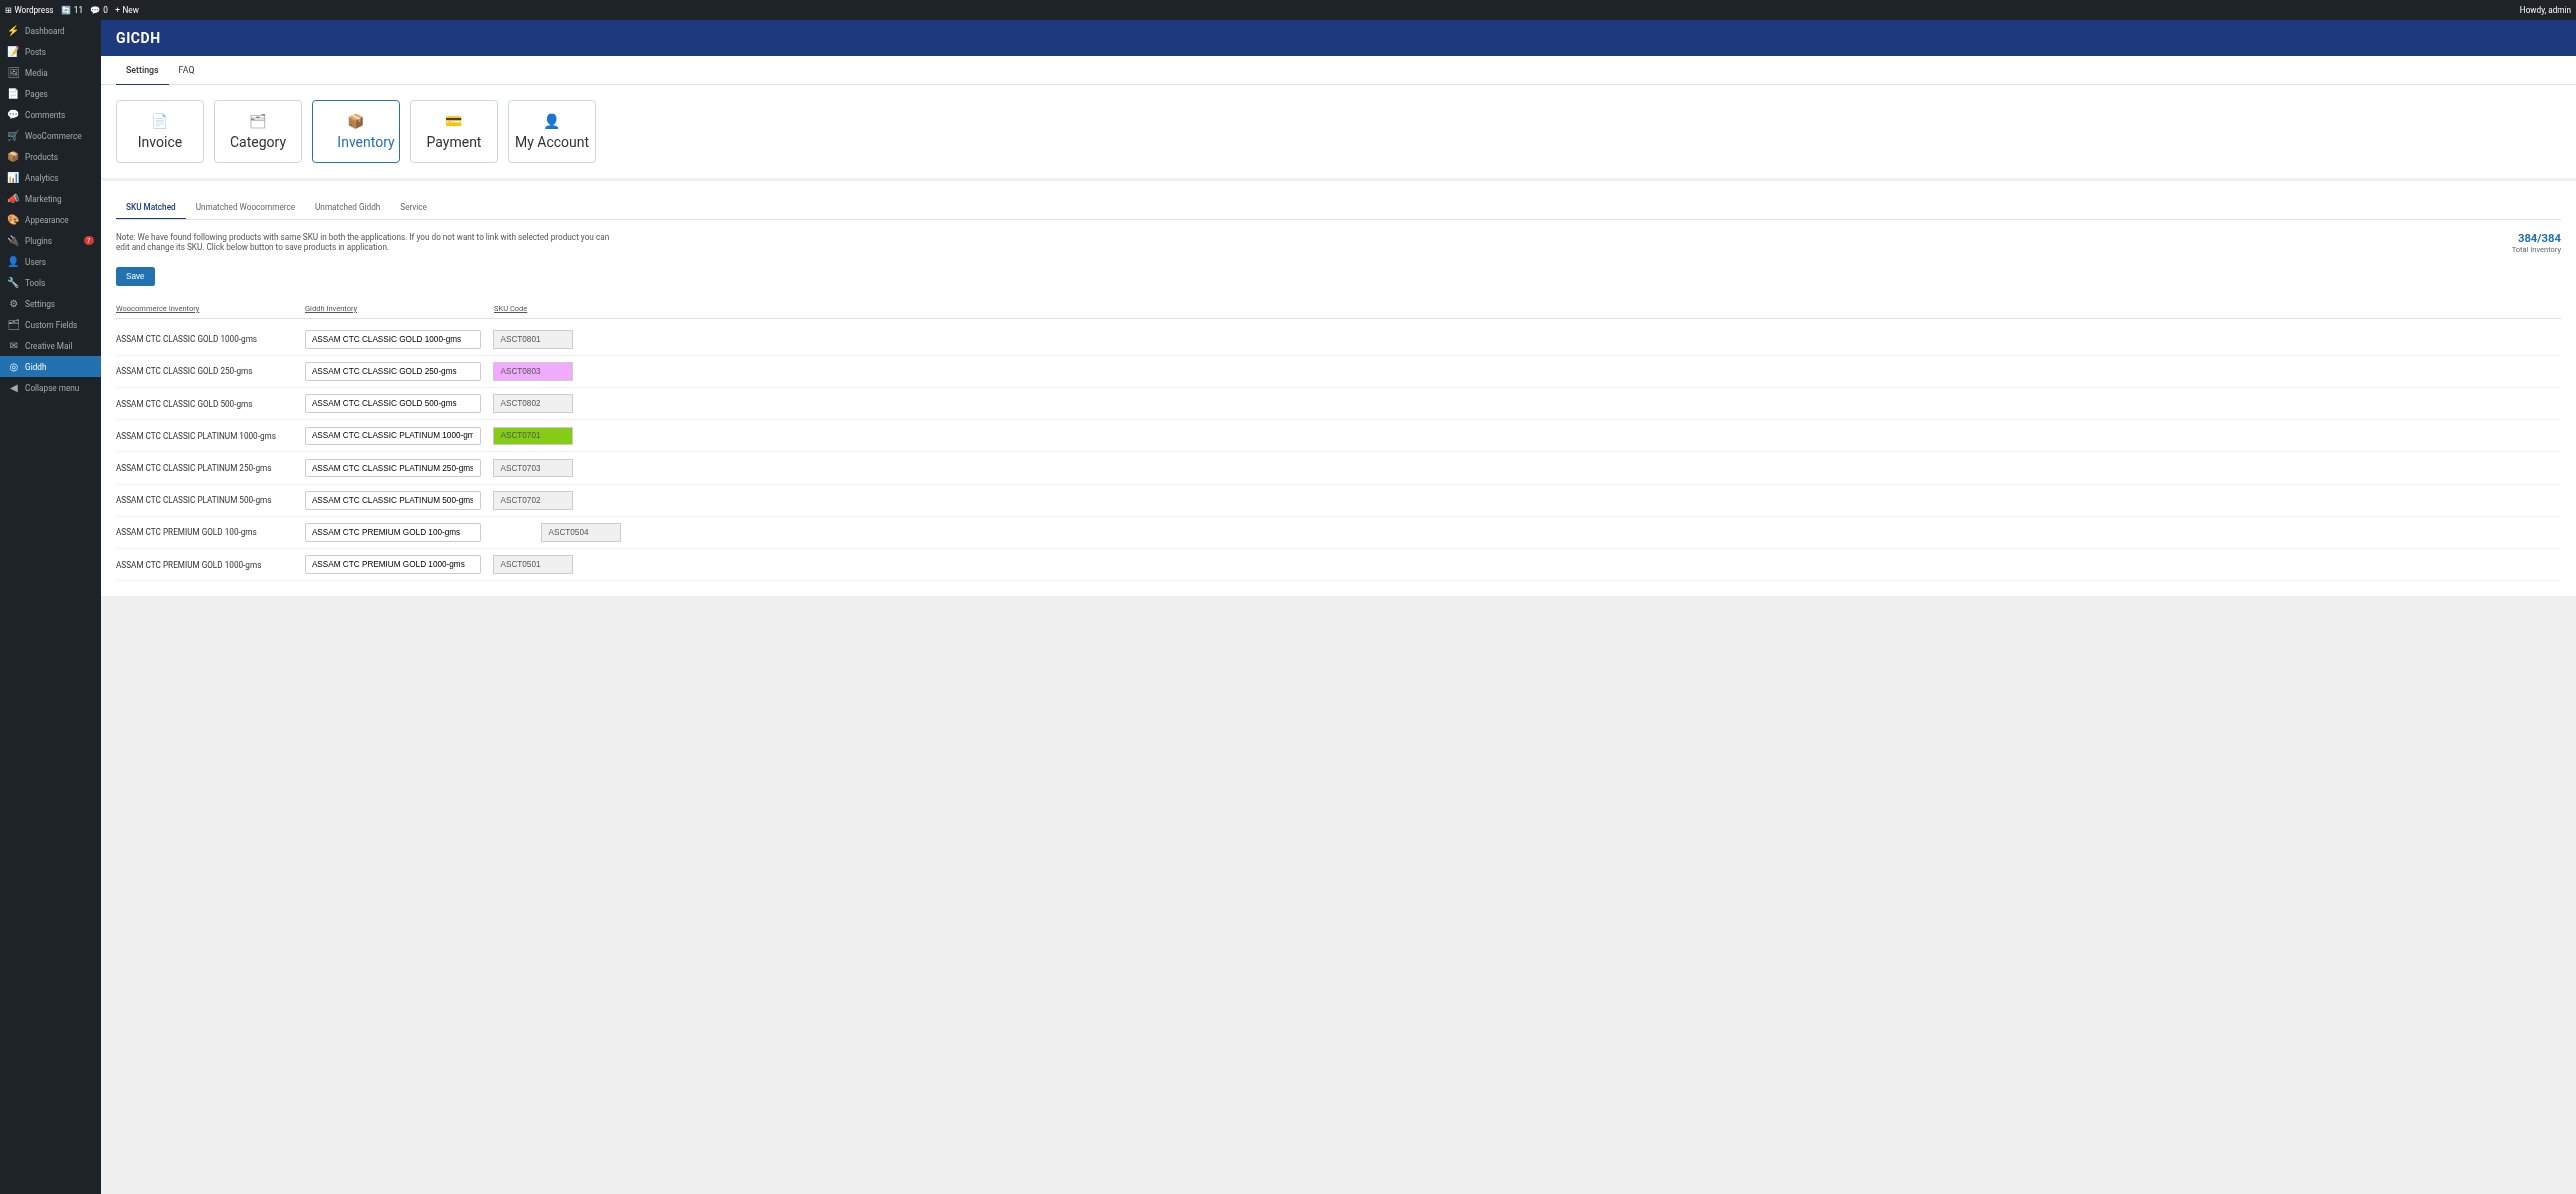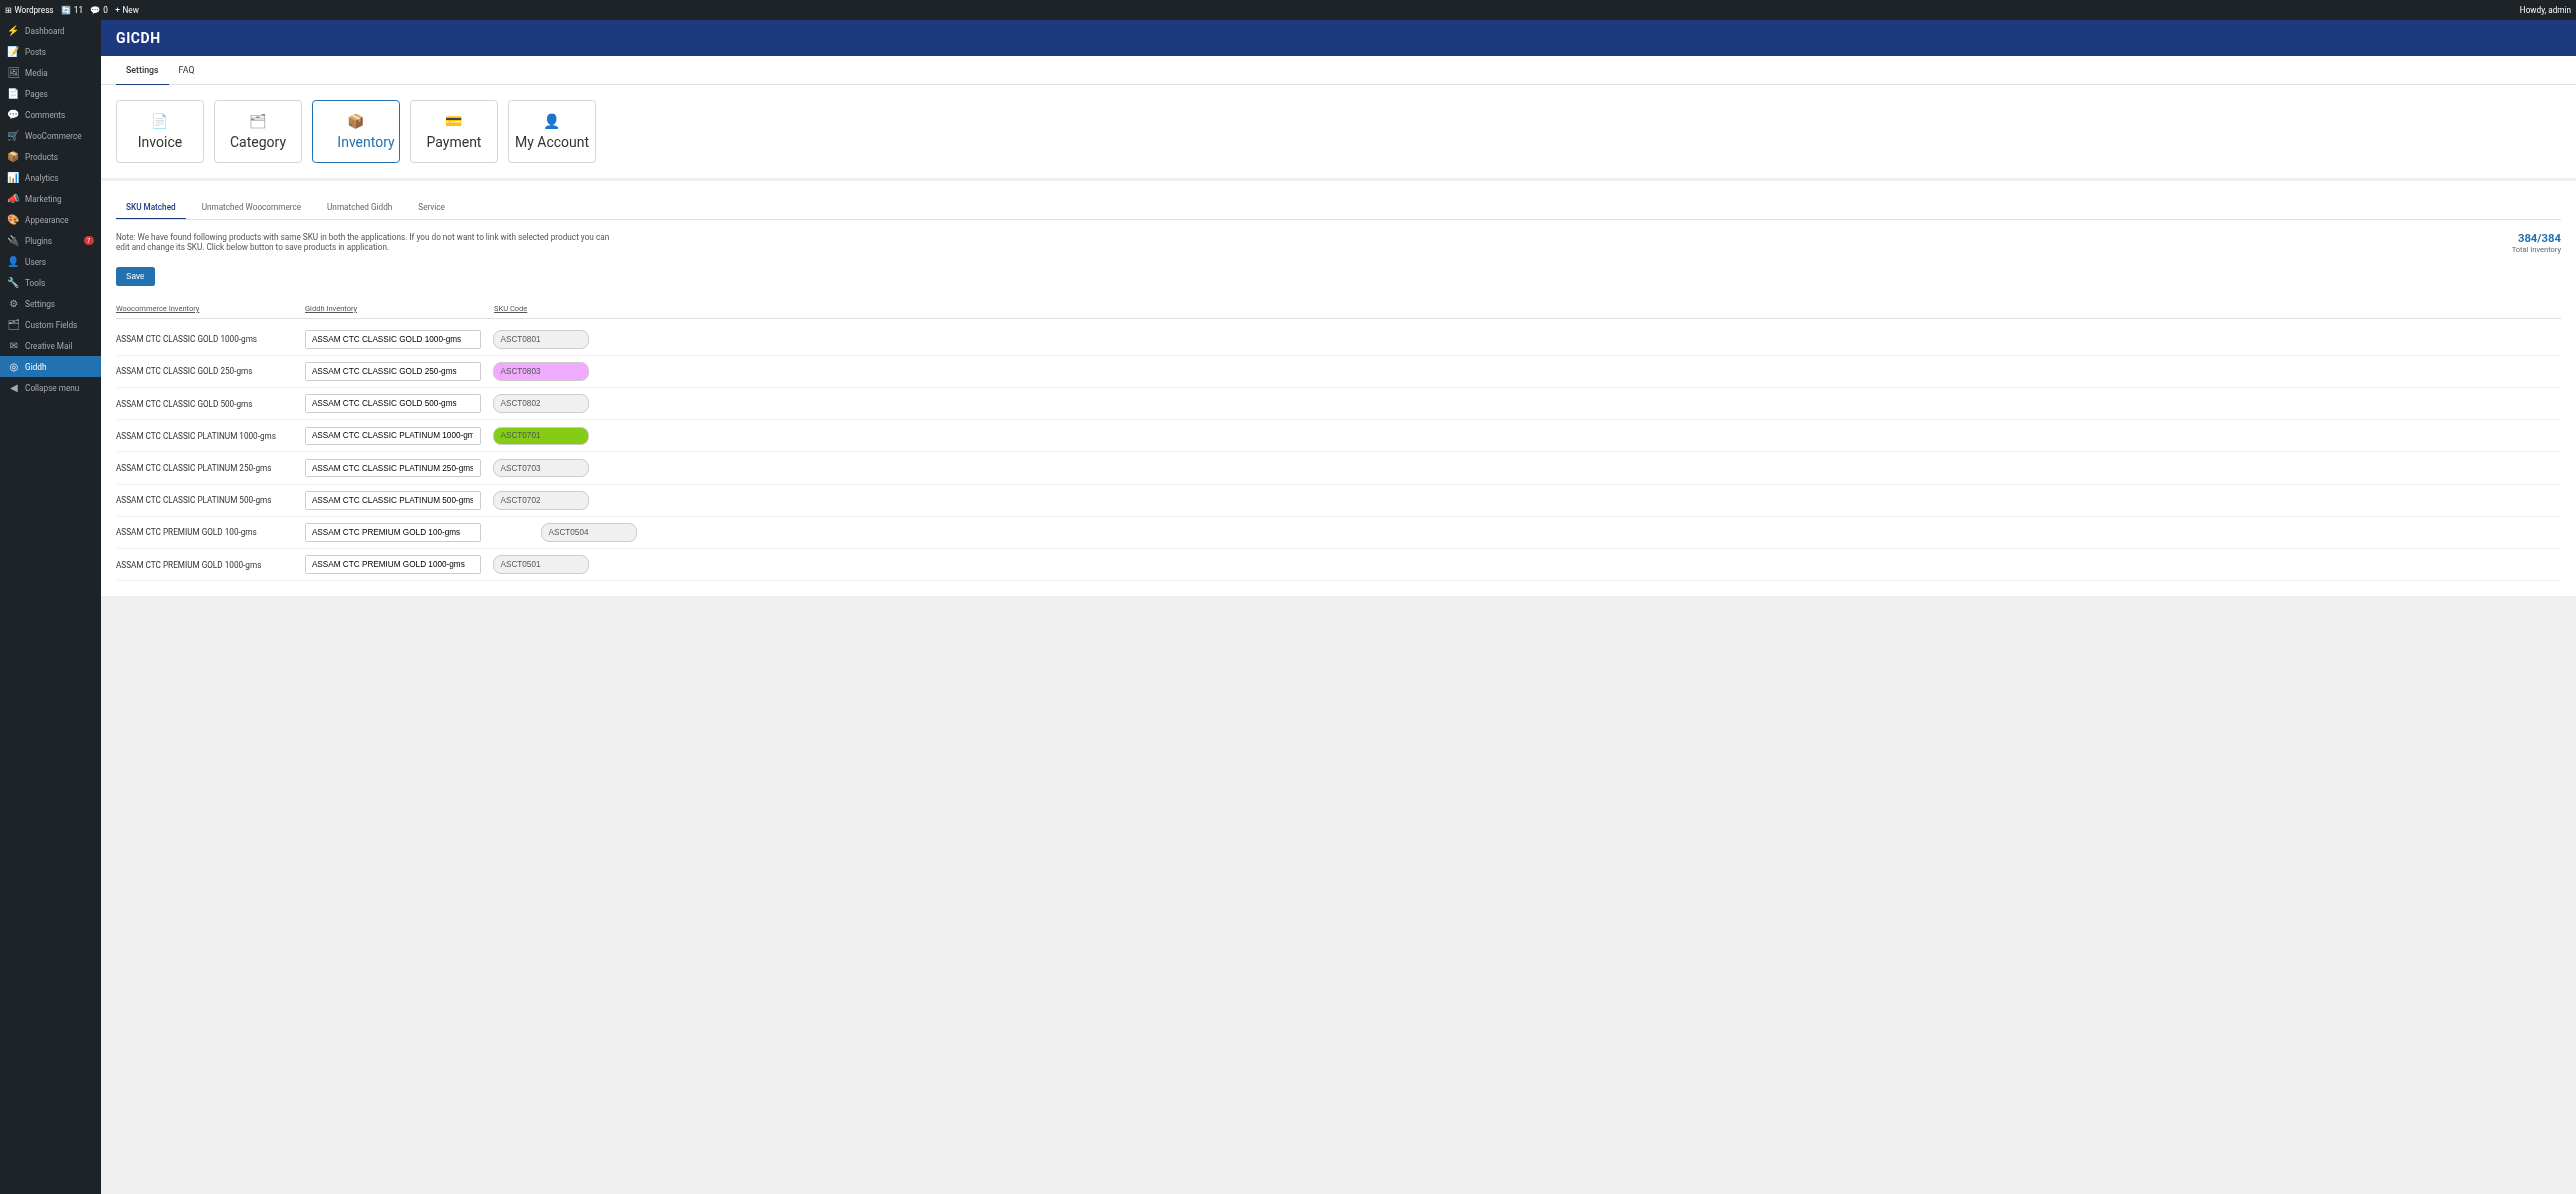--- a/index.html
+++ b/index.html
@@ -106,21 +106,21 @@
     .card.active .card-icon { color: #2271b1; }
     .card .card-label { font-size: 14px; color: #333; }
     .card.active .card-label { color: #2271b1; margin-left: 20px; }
 
     
     .inner-content { background: #fff; margin-top: 2.5px; padding: 15px; }
 
     
     .sub-tab-bar {
       display: flex;
-      gap: 6px;
+      gap: 0;
       border-bottom: 0.6px solid #e0e0e0;
       margin-bottom: 12.6px;
     }
     .sub-tab {
       padding: 6.3px 10px;
       cursor: pointer;
       font-size: 8.2px;
       color: #666;
       border-bottom: 1.3px solid transparent;
       margin-bottom: -0.6px;
@@ -174,22 +174,22 @@
       padding: 3.8px 6.3px;
       font-size: 8.2px;
       border-radius: 1.9px;
       width: 100%;
       background: #fff;
     }
     .inventory-row .sku-input {
       border: 0.6px solid #ccc;
       padding: 3.8px 6.3px;
       font-size: 8.2px;
-      border-radius: 8px;
-      width: 96px;
+      border-radius: 0;
+      width: 80px;
       background: #f0f0f0;
       color: #555;
     }
 
     
     .top-row {
       display: flex;
       justify-content: space-between;
       align-items: flex-start;
       margin-bottom: 5px;

